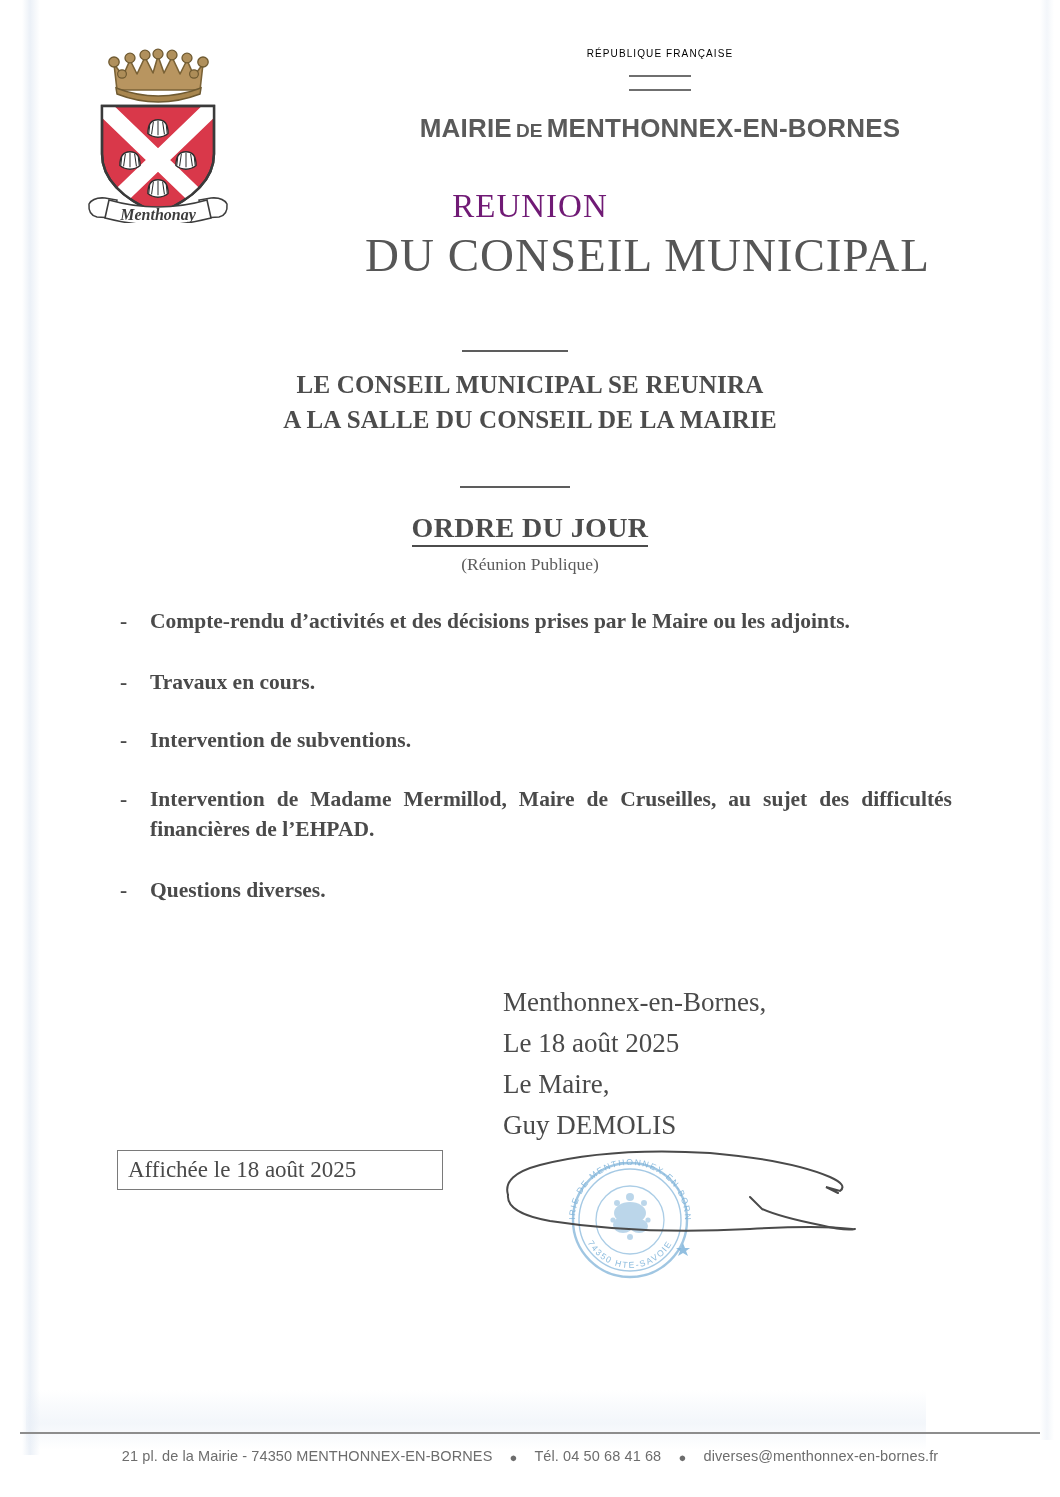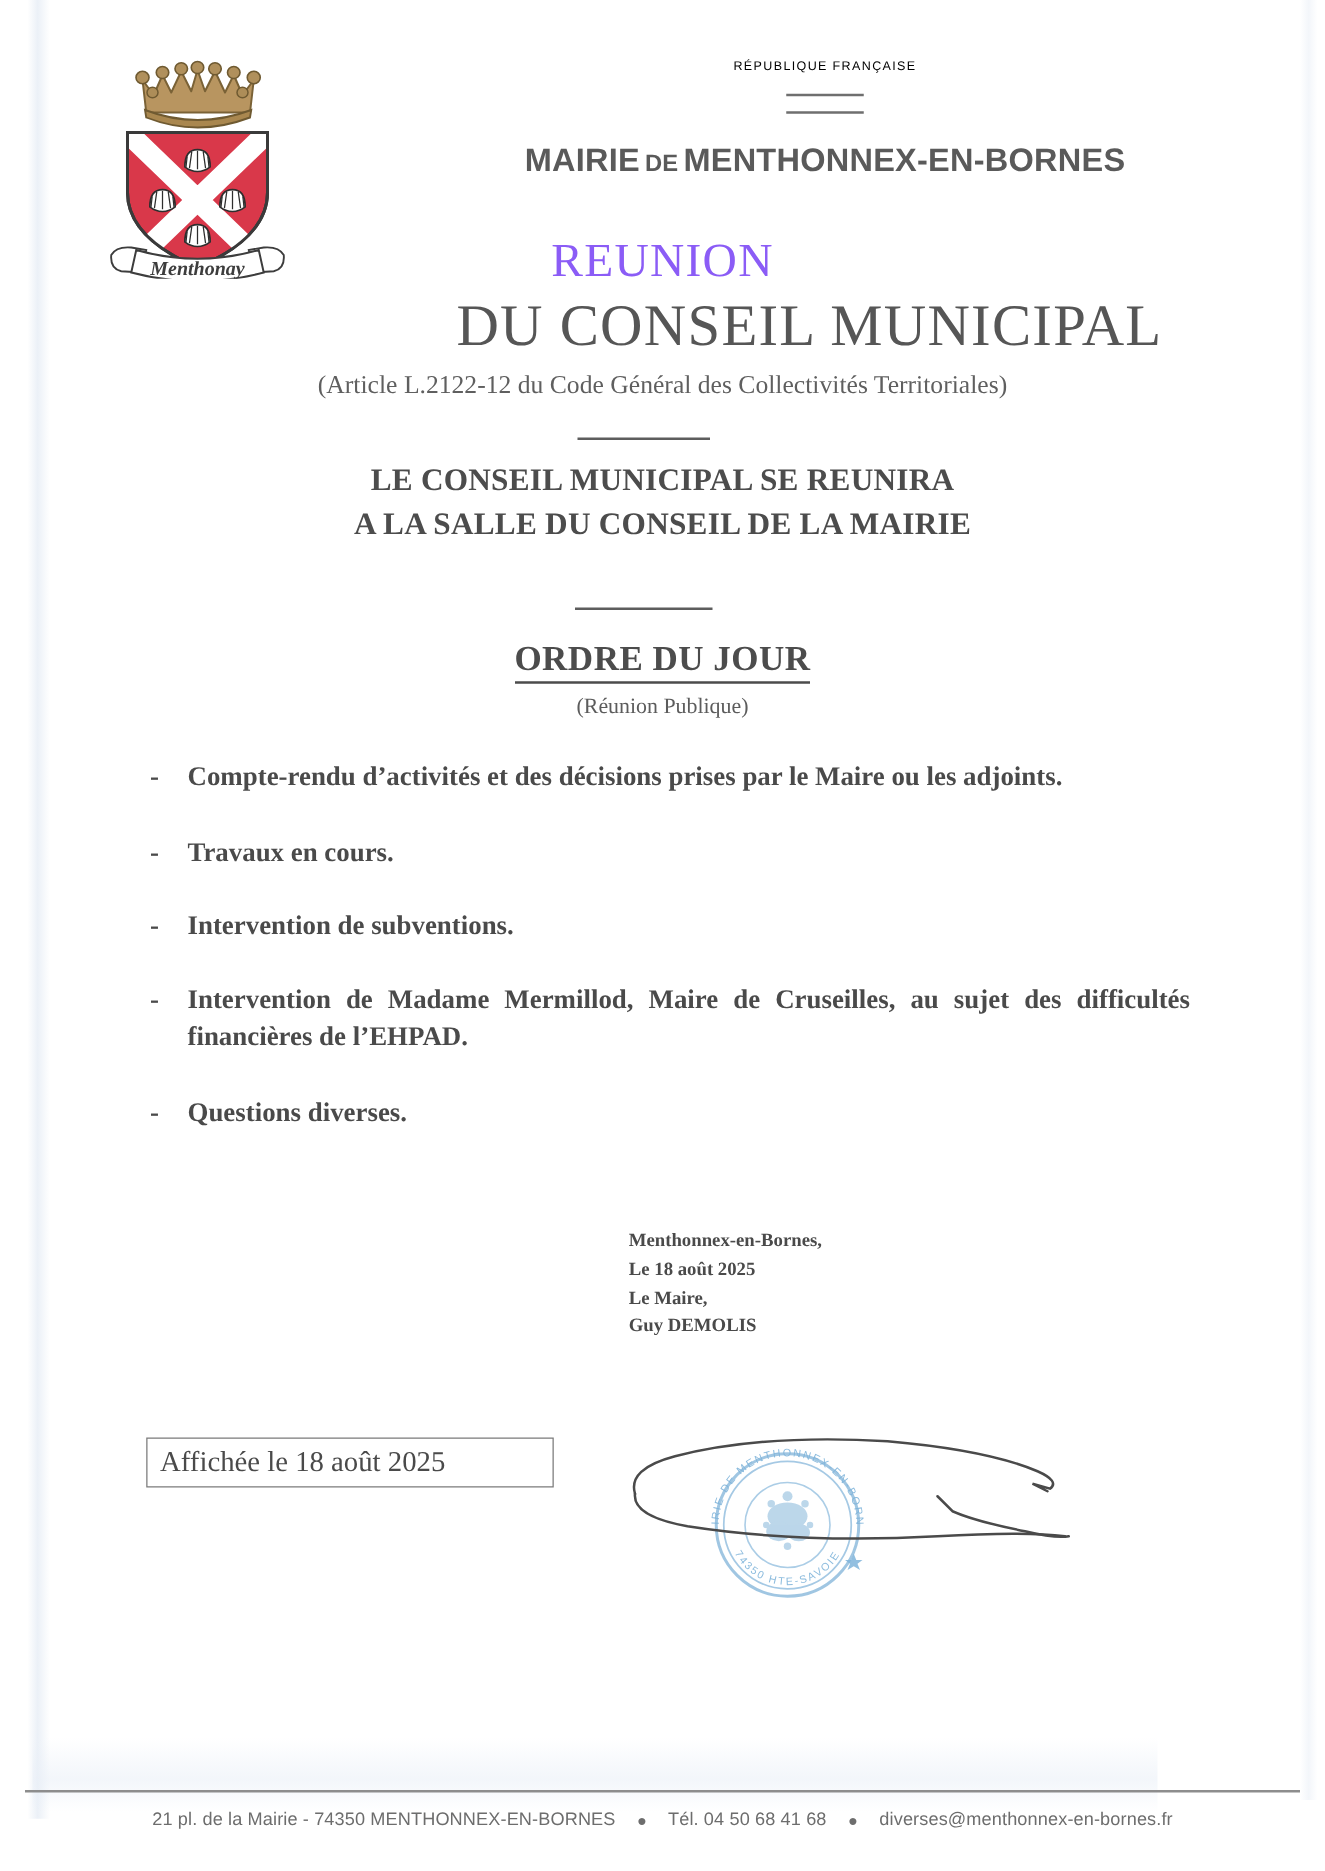--- a/index.html
+++ b/index.html
@@ -84,23 +84,23 @@
 
   
   .title-block {
     position: absolute;
     left: 130px;
     top: 188px;
     width: 800px;
     text-align: center;
   }
   .title-1 {
-    font-size: 38px;
+    font-size: 33px;
     letter-spacing: 1px;
-    color: #8b5cf6;
+    color: #701a75;
     line-height: 1.12;
     margin: 0;
   }
   .title-2 {
     font-size: 47px;
     letter-spacing: 1px;
     color: #565656;
     line-height: 1.12;
     margin: 4px 0 0 0;
     text-align: right;
@@ -182,22 +182,22 @@
     flex: 1 1 auto;
     text-align: justify;
   }
   .agenda-text.nojustify { text-align: left; }
 
   
   .signature-block {
     position: absolute;
     left: 503px;
     top: 982px;
-    font-weight: bold;
-    font-size: 15px;
+    font-weight: normal;
+    font-size: 27px;
     color: #4a4a4a;
     line-height: 1.52;
   }
   .signature-block div { margin: 0; }
 
   
   .affichee-box {
     position: absolute;
     left: 117px;
     top: 1150px;
@@ -319,21 +319,20 @@
   <div class="header-block">
     <p class="rf-line">RÉPUBLIQUE FRANÇAISE</p>
     <hr class="rf-rule">
     <hr class="rf-rule">
     <p class="mairie-line"><span>MAIRIE</span><span class="small" style="margin:0 4px;">DE</span><span>MENTHONNEX-EN-BORNES</span></p>
   </div>
 
   <div class="title-block">
     <div class="title-1">REUNION</div>
     <div class="title-2">DU CONSEIL MUNICIPAL</div>
-    <div class="title-sub">(Article L.2122-12 du Code Général des Collectivités Territoriales)</div>
   </div>
 
   <hr class="sep-rule sep-1">
 
   <div class="meeting-block">
     <div>LE CONSEIL MUNICIPAL SE REUNIRA</div>
     <div>A LA SALLE DU CONSEIL DE LA MAIRIE</div>
   </div>
 
   <hr class="sep-rule sep-2">

